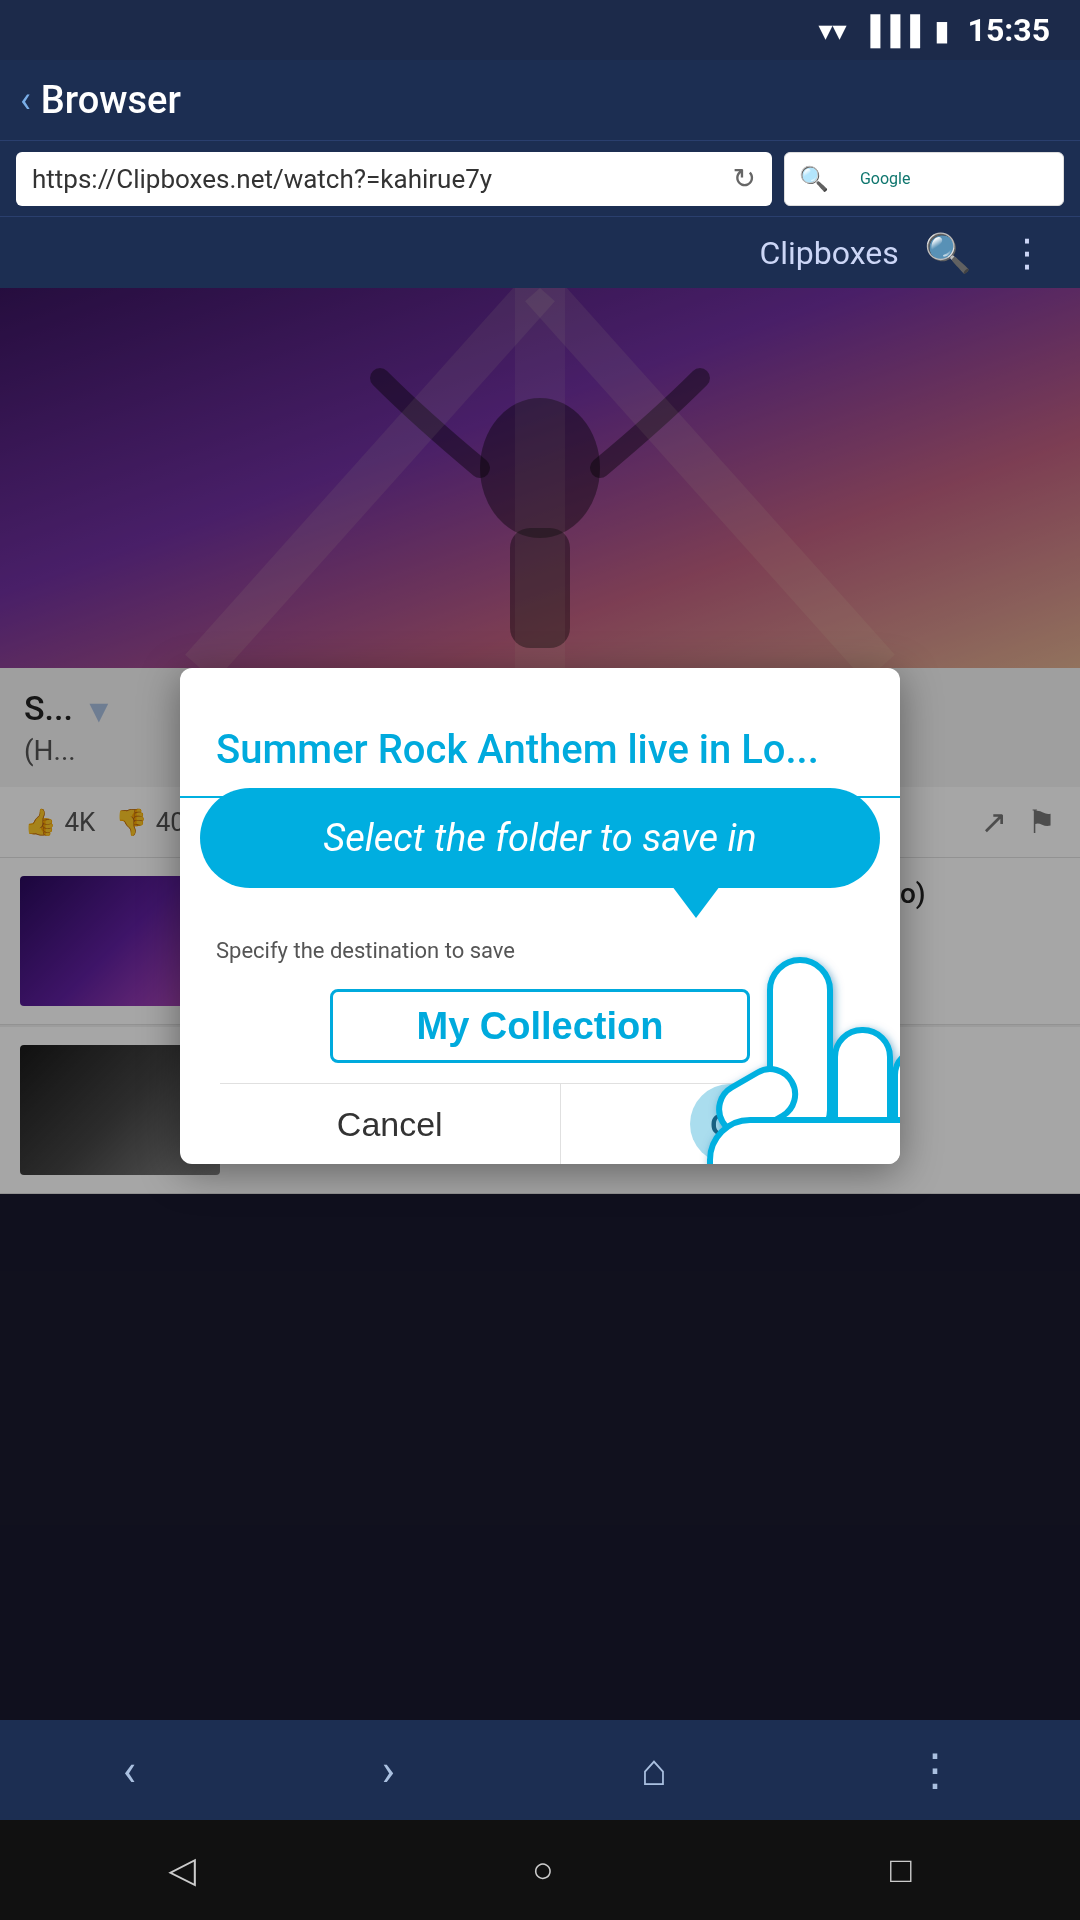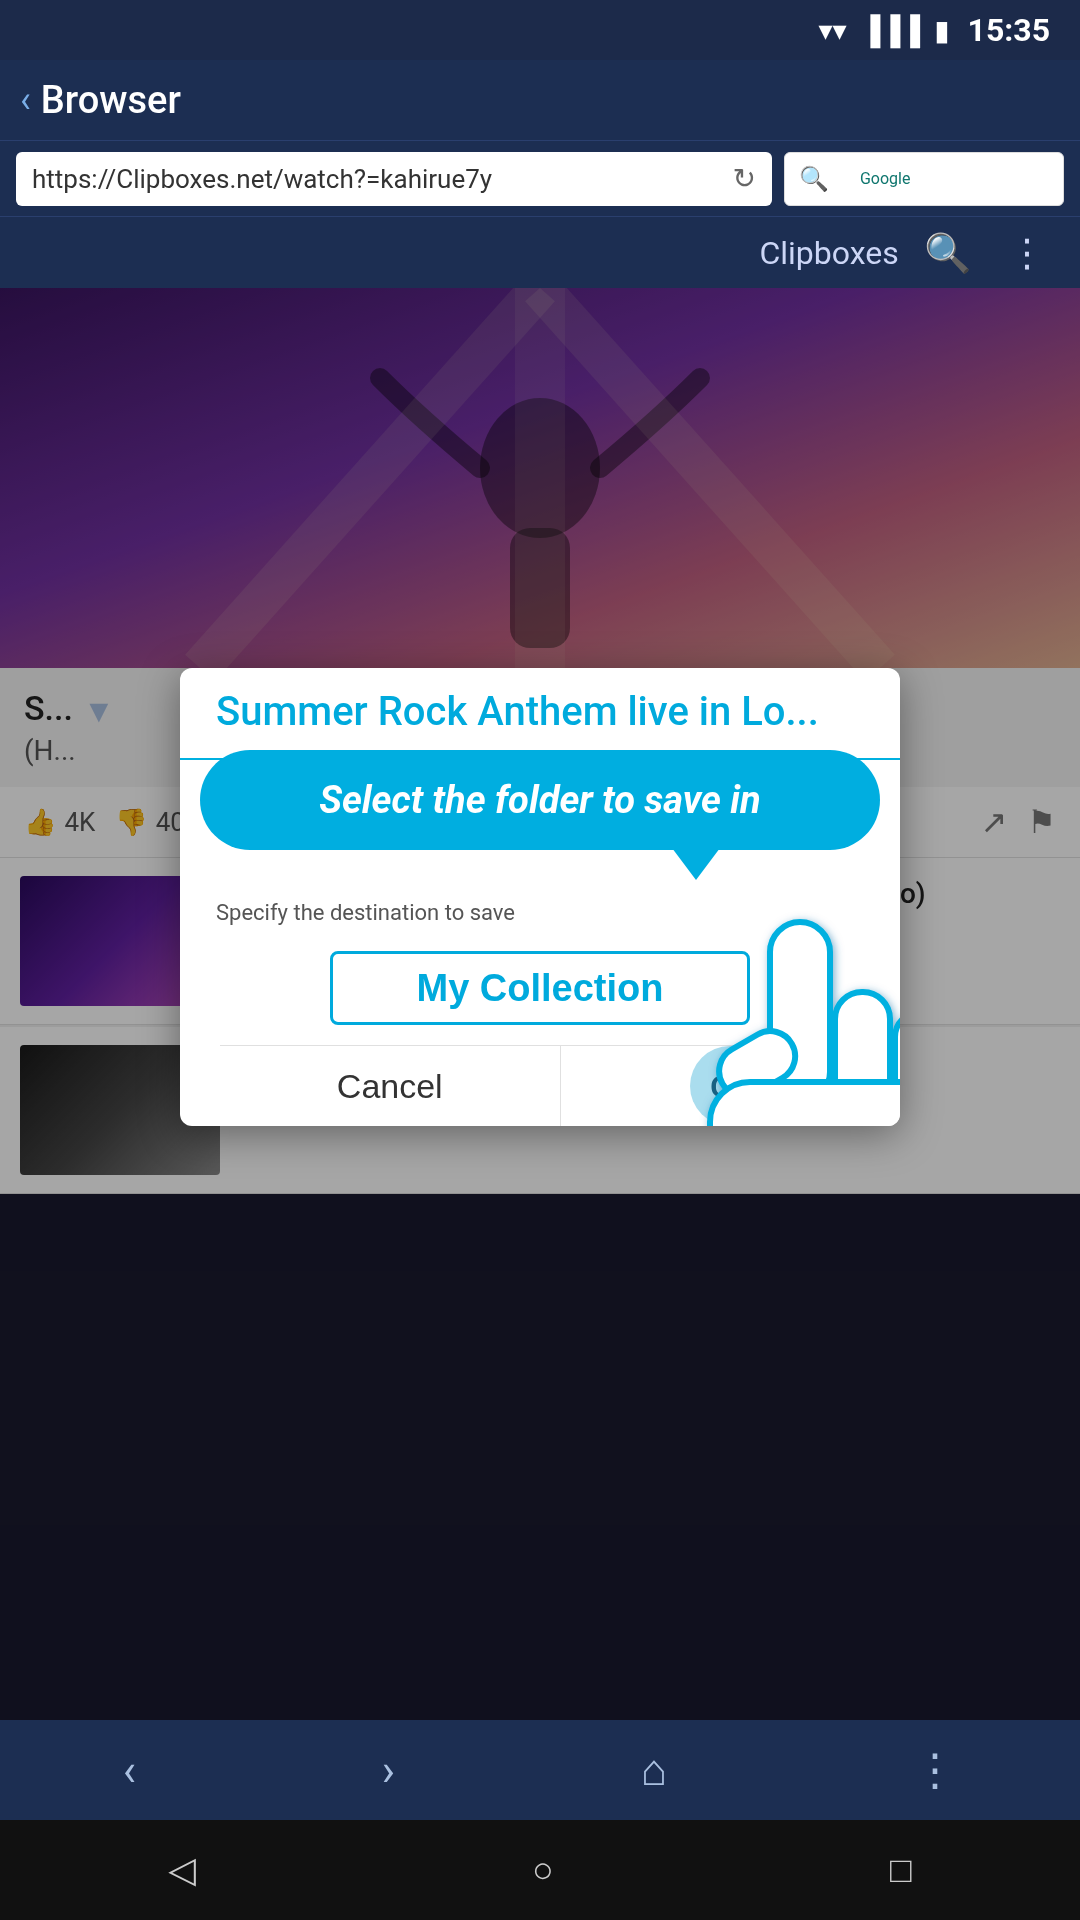--- a/index.html
+++ b/index.html
@@ -326,21 +326,21 @@
     .dialog {
       background: #ffffff;
       border-radius: 12px;
       width: 720px;
       margin-top: 380px;
       overflow: hidden;
       box-shadow: 0 8px 40px rgba(0,0,0,0.4);
     }
 
     .dialog-title-area {
-      padding: 18px 36px 20px;
+      padding: 56px 36px 20px;
       border-bottom: 2px solid #00b0e0;
     }
 
     .dialog-title-text {
       font-size: 40px;
       color: #00aadd;
       font-weight: 500;
       line-height: 1.3;
     }
 
@@ -364,21 +364,21 @@
       width: 0;
       height: 0;
       border-left: 24px solid transparent;
       border-right: 24px solid transparent;
       border-top: 32px solid #00aee0;
     }
 
     .callout-text {
       color: white;
       font-size: 38px;
-      font-weight: bold;
+      font-weight: normal;
       font-style: italic;
     }
 
     .dialog-subtitle {
       font-size: 22px;
       color: #555;
       padding: 50px 36px 16px;
     }
 
     

